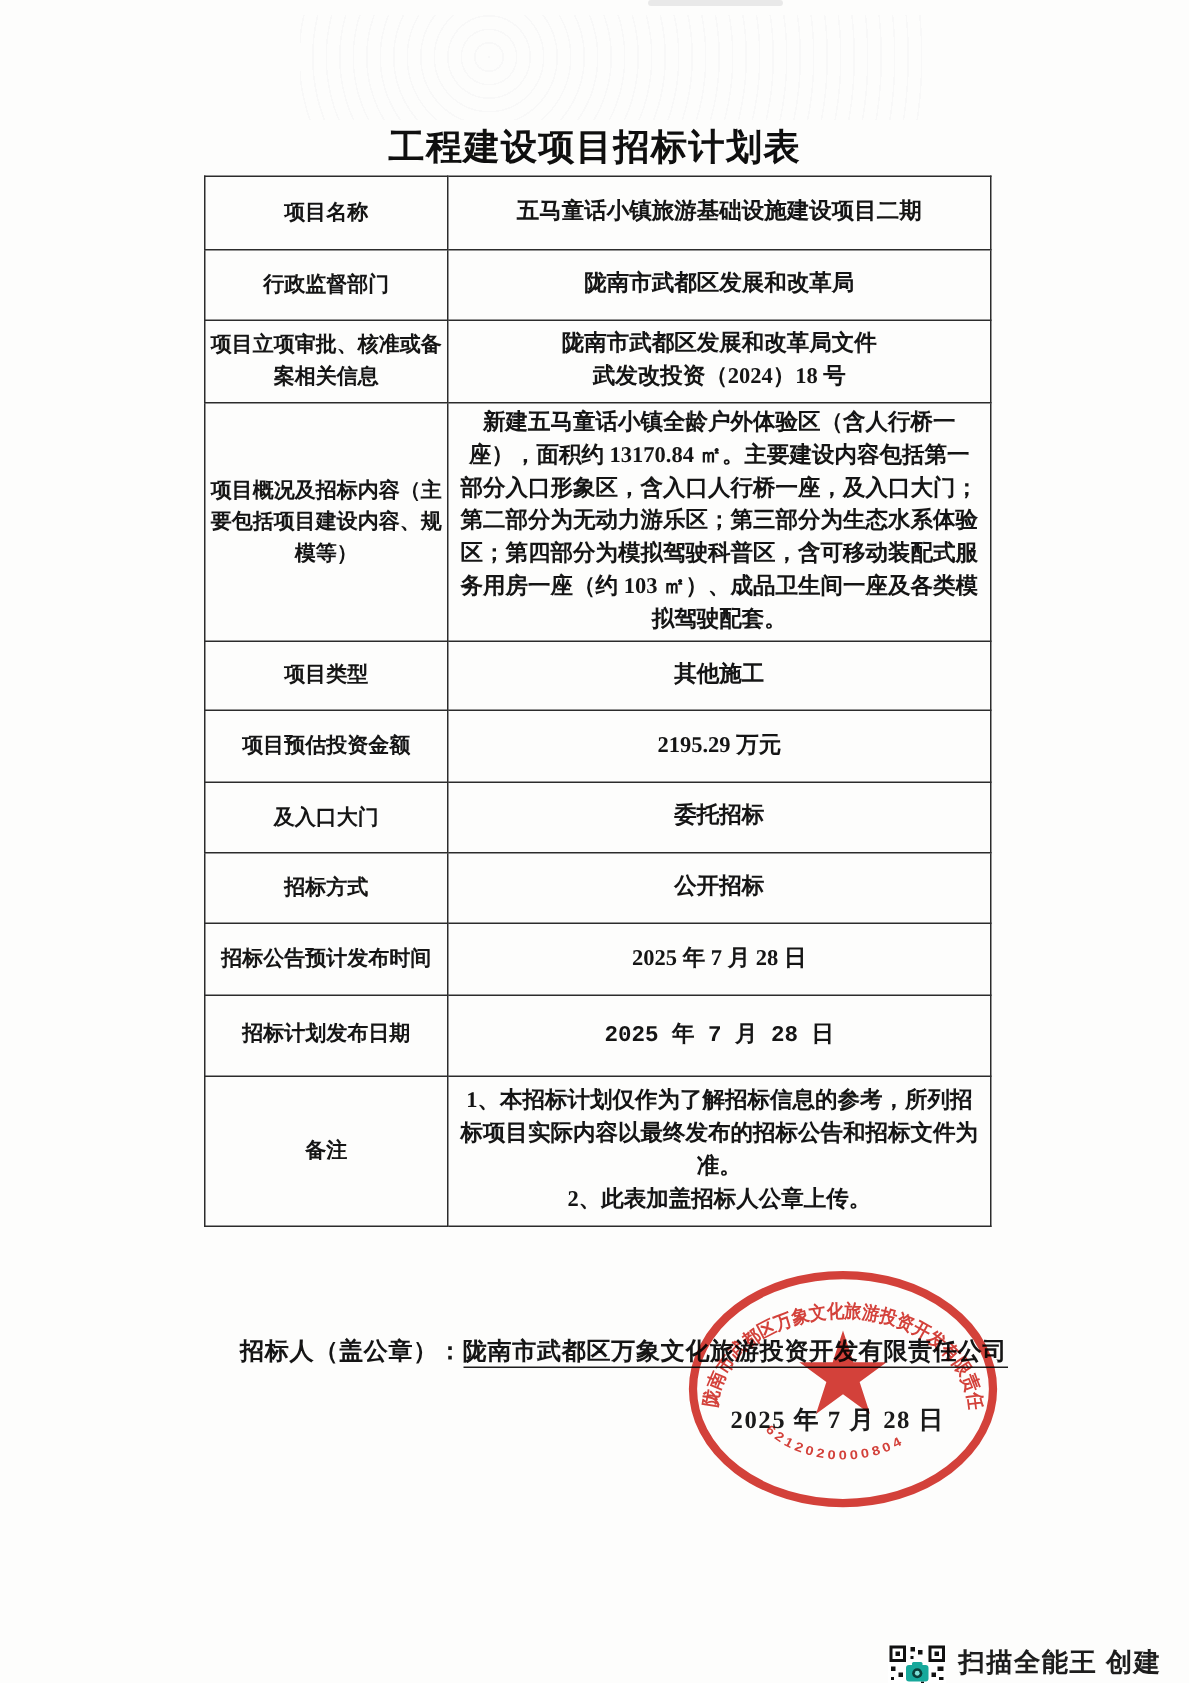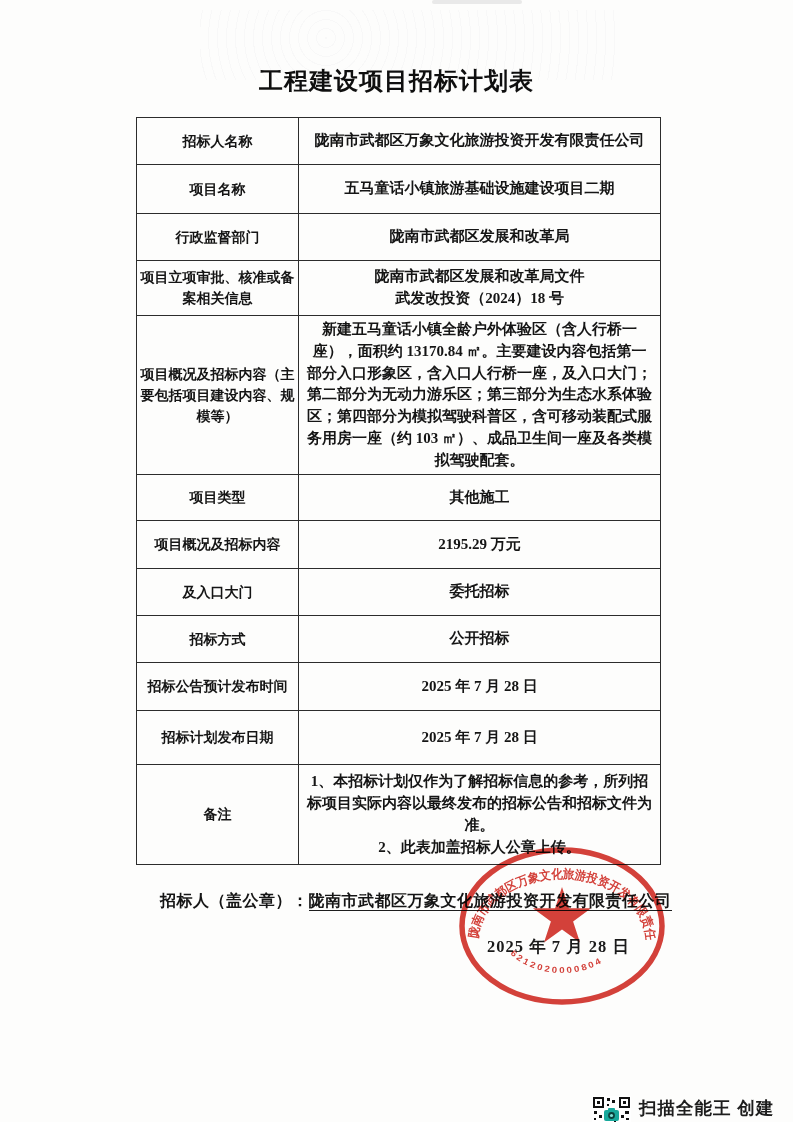--- a/index.html
+++ b/index.html
@@ -6,40 +6,40 @@
   body{width:793px;height:1122px;background:#ffffff;overflow:hidden;}
   .page{
     position:relative;width:793px;height:1122px;background:#fdfdfc;
     font-family:"Liberation Serif","DejaVu Serif",serif;color:#161616;
   }
   
   .scan-smudge{position:absolute;left:432px;top:0;width:90px;height:4px;background:#d9d9d9;opacity:.55;border-radius:2px;}
   .scan-noise{position:absolute;left:200px;top:10px;width:420px;height:70px;opacity:.05;
     background:repeating-radial-gradient(circle at 30% 40%, #99a 0 1px, transparent 1px 9px);}
   .doc-title{
-    position:absolute;top:65px;left:0;width:100%;text-align:center;
+    position:absolute;top:82px;left:0;width:100%;text-align:center;
     font-size:24px;font-weight:700;letter-spacing:1px;color:#0f0f0f;
   }
   table.plan{
     position:absolute;left:136px;top:117px;width:524px;
     border-collapse:collapse;table-layout:fixed;
   }
   table.plan th,table.plan td{
     border:1.6px solid #2c2c2c;vertical-align:middle;
     font-size:15px;color:#151515;
   }
   table.plan th{
     width:162px;font-weight:700;text-align:center;padding:2px 3px;font-size:14px;line-height:1.5;
   }
   table.plan td{
     width:362px;text-align:center;font-weight:600;padding:3px 8px;line-height:1.45;
   }
   tr.r0{height:47px;} tr.r1{height:49px;} tr.r2{height:47px;} tr.r3{height:55px;}
   tr.r4{height:147px;} tr.r5{height:46px;} tr.r6{height:48px;} tr.r7{height:47px;}
-  tr.r8{height:47px;font-family:Liberation Serif, serif;} tr.r9{height:48px;} tr.r10{height:54px;} tr.r11{height:100px;}
+  tr.r8{height:47px;font-family:Liberation Serif, serif;} tr.r9{height:48px;} tr.r10{height:54px;font-family:Liberation Mono, monospace;} tr.r11{height:100px;}
   td.pre{white-space:pre-line;}
   td.long{
     text-align:justify;text-align-last:center;font-size:14.5px;line-height:18px;
     padding:4px 7px;white-space:normal;
   }
   td.notes{
     text-align:left;white-space:pre-line;font-size:15px;line-height:21px;padding:6px 10px;
   }
   .stamp-line{
     position:absolute;left:160px;top:891px;font-size:16px;font-weight:700;color:#151515;
@@ -70,24 +70,20 @@
   <div class="scan-noise"></div>
 
   <div class="doc-title">工程建设项目招标计划表</div>
 
   <table class="plan">
     <colgroup>
         <col style="width:162px">
         <col style="width:362px">
       </colgroup>
     <tbody>
-      <tr class="r0">
-        <th>招标人名称</th>
-        <td>陇南市武都区万象文化旅游投资开发有限责任公司</td>
-      </tr>
       <tr class="r1">
         <th>项目名称</th>
         <td>五马童话小镇旅游基础设施建设项目二期</td>
       </tr>
       <tr class="r2">
         <th>行政监督部门</th>
         <td>陇南市武都区发展和改革局</td>
       </tr>
       <tr class="r3">
         <th>项目立项审批、核准或备案相关信息</th>
@@ -96,21 +92,21 @@
       </tr>
       <tr class="r4">
         <th>项目概况及招标内容（主要包括项目建设内容、规模等）</th>
         <td class="long">新建五马童话小镇全龄户外体验区（含人行桥一座），面积约 13170.84 ㎡。主要建设内容包括第一部分入口形象区，含入口人行桥一座，及入口大门；第二部分为无动力游乐区；第三部分为生态水系体验区；第四部分为模拟驾驶科普区，含可移动装配式服务用房一座（约 103 ㎡）、成品卫生间一座及各类模拟驾驶配套。</td>
       </tr>
       <tr class="r5">
         <th>项目类型</th>
         <td>其他施工</td>
       </tr>
       <tr class="r6">
-        <th>项目概况及招标内容</th>
+        <th>项目预估投资金额</th>
         <td>2195.29 万元</td>
       </tr>
       <tr class="r7">
         <th>及入口大门</th>
         <td>委托招标</td>
       </tr>
       <tr class="r8">
         <th>招标方式</th>
         <td>公开招标</td>
       </tr>

